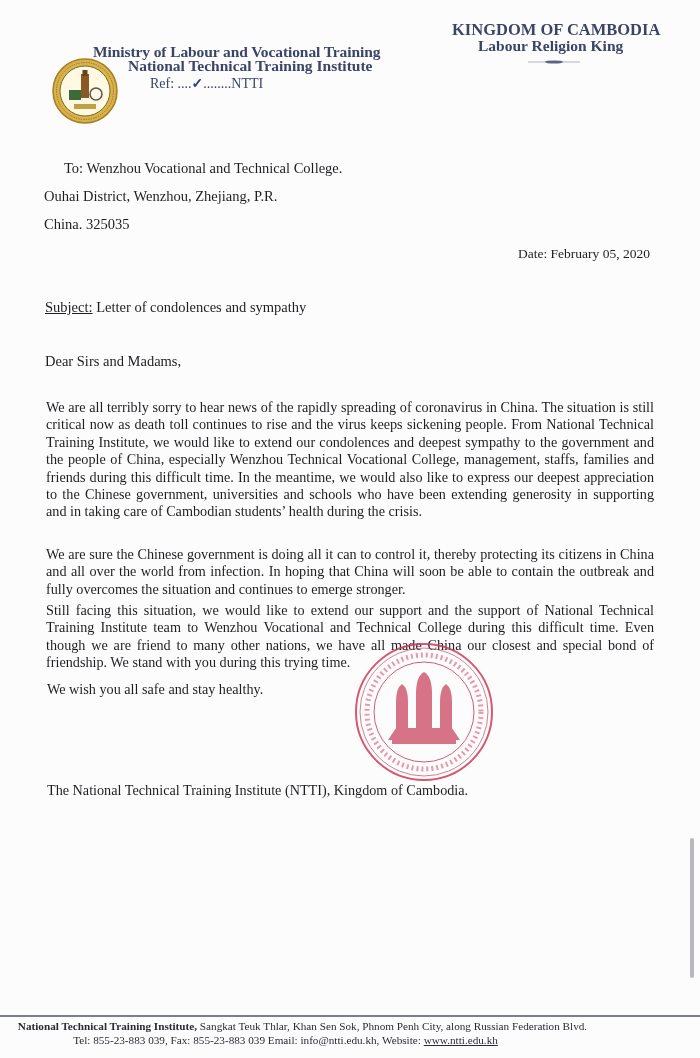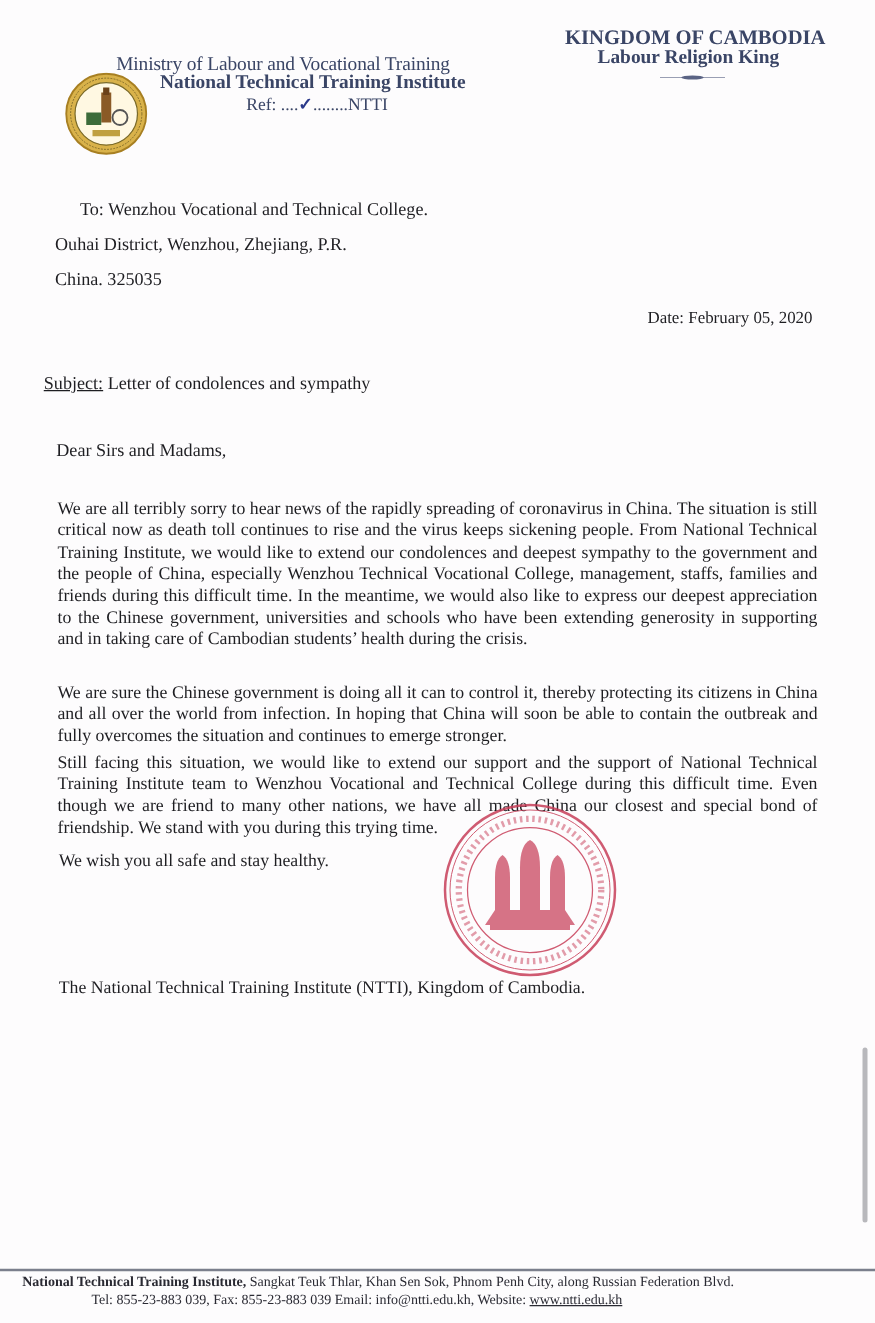--- a/index.html
+++ b/index.html
@@ -6,39 +6,39 @@
   body {
     width: 700px; height: 1058px; position: relative; overflow: hidden;
     background: #fdfcfd;
     font-family: "Liberation Serif", serif;
     color: #1e1e22;
   }
   .abs { position: absolute; }
   
   .logo { left: 52px; top: 58px; width: 66px; height: 66px; }
   .ministry {
-    left: 93px; top: 43px; font-weight: normal; font-size: 15.5px; color: #3a4566;
+    left: 93px; top: 43px; font-weight: bold; font-size: 15.5px; color: #3a4566;
     letter-spacing: -0.1px; white-space: nowrap;
   }
   .institute {
     left: 128px; top: 57px; font-weight: bold; font-size: 15.5px; color: #3a4566; white-space: nowrap;
   }
-  .ref { left: 150px; top: 75px; font-size: 14px; color: #3a4566; white-space: nowrap; margin-left: 47px; }
+  .ref { left: 150px; top: 75px; font-size: 14px; color: #3a4566; white-space: nowrap; }
   .kingdom {
     left: 452px; top: 20px; font-weight: bold; font-size: 16.5px; color: #3a4566; white-space: nowrap;
   }
   .nation {
     left: 478px; top: 37px; font-weight: bold; font-size: 15.5px; color: #3a4566; white-space: nowrap;
   }
   .ornament { left: 528px; top: 60px; width: 52px; height: 4px; }
 
   
   .addr { left: 44px; font-size: 14.5px; white-space: nowrap; }
   .date { left: 518px; top: 246px; font-size: 13.5px; white-space: nowrap; }
-  .subject { left: 35px; top: 299px; font-size: 14.5px; white-space: nowrap; }
+  .subject { left: 45px; top: 299px; font-size: 14.5px; white-space: nowrap; }
   .subject .u { text-decoration: underline; }
   .greeting { left: 45px; top: 353px; font-size: 14.5px; white-space: nowrap; }
   .para {
     left: 46px; width: 608px; font-size: 14.2px; line-height: 17.4px;
     text-align: justify; margin: 0;
   }
   .p1 { top: 399px; }
   .p2 { top: 546px; }
   .p3 { top: 602px; }
   .wish { left: 47px; top: 681px; font-size: 14.2px; white-space: nowrap; }

